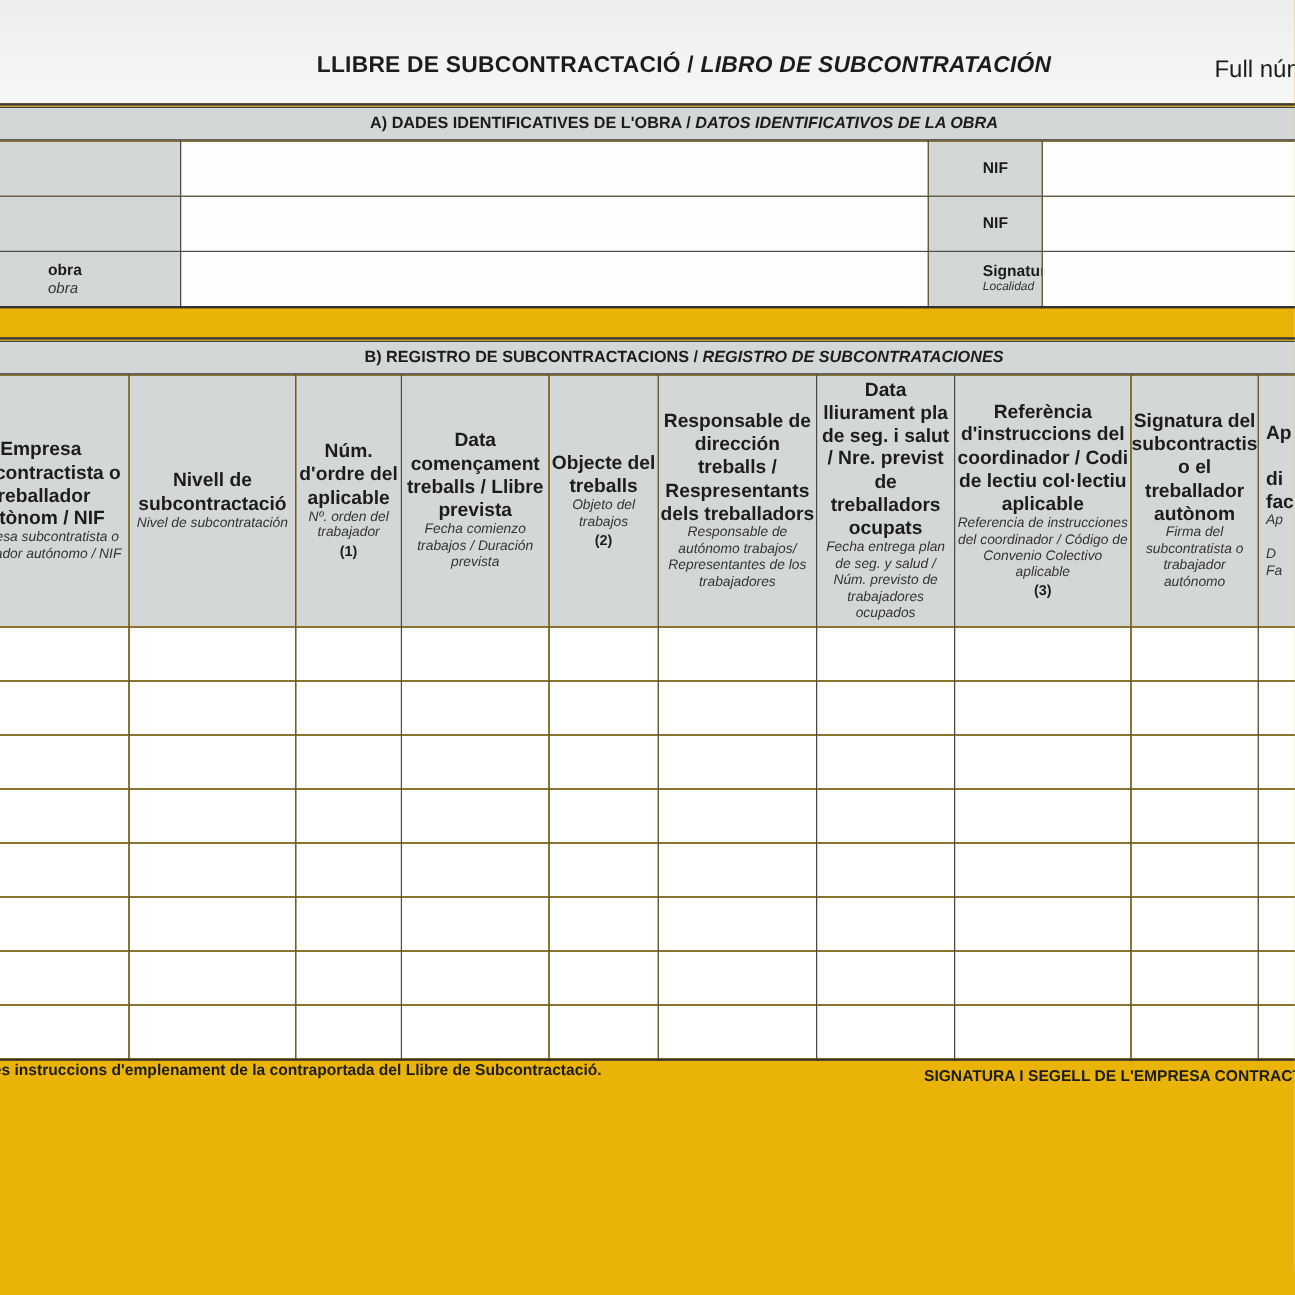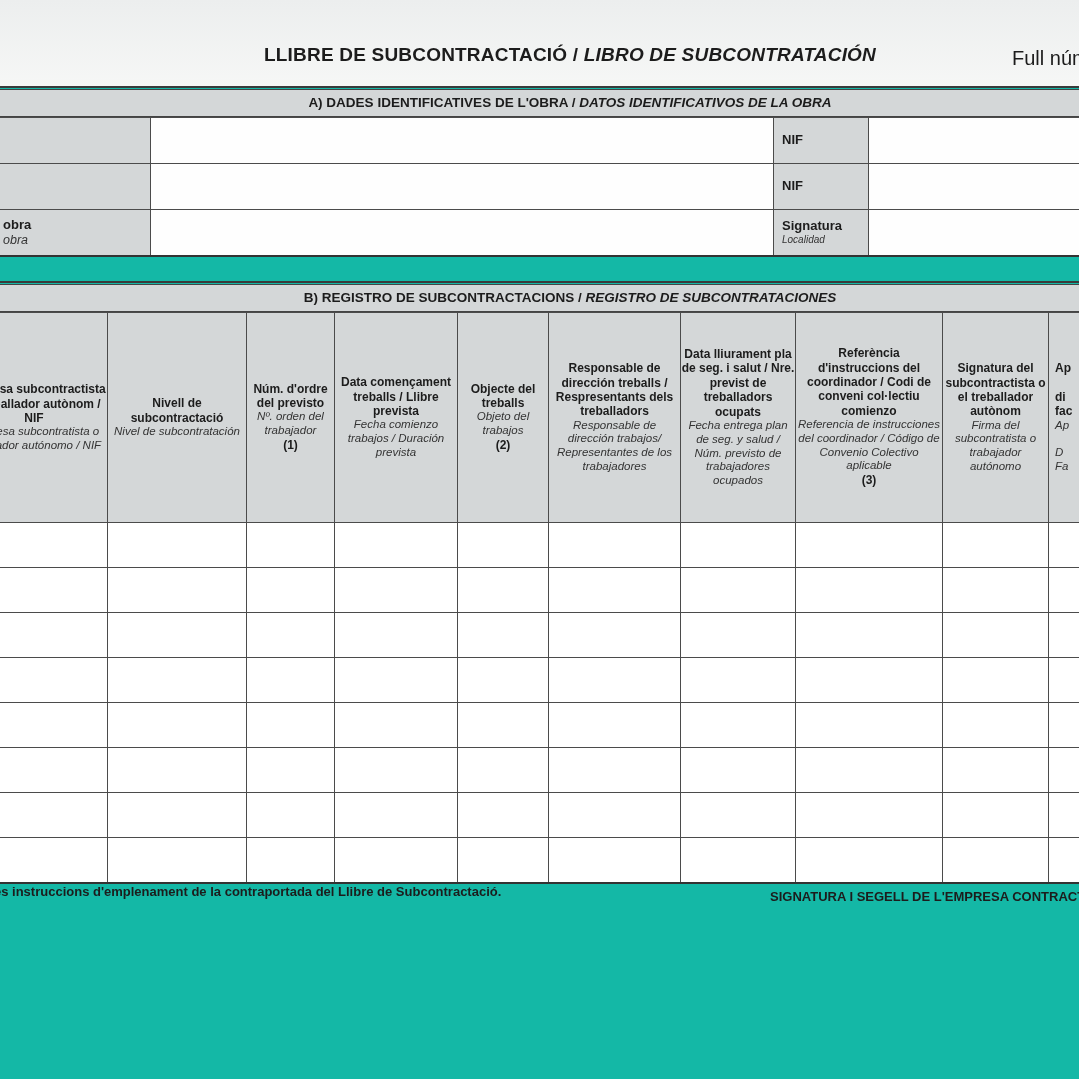--- a/index.html
+++ b/index.html
@@ -1,20 +1,20 @@
 <!DOCTYPE html>
 <html><head>
 <meta charset="utf-8">
 <style>
   html,body{margin:0;padding:0;}
   body{
     width:1079px;height:1079px;overflow:hidden;background:#ffffff;
     font-family:"Liberation Sans", sans-serif;color:#1c1c1c;
   }
-  .viewport{position:relative;width:1079px;height:1079px;overflow:hidden;background:#14b8a6;}
+  .viewport{position:relative;width:1079px;height:1079px;overflow:hidden;background:#eab308;}
   .topband{position:absolute;top:0;left:0;width:1079px;height:86px;
     background:linear-gradient(#eceeee,#f6f7f6);}
   .b{font-weight:bold;}
   .i{font-style:italic;}
   .bi{font-weight:bold;font-style:italic;}
 
   
   .titlebar{position:absolute;top:44px;left:-40px;width:1220px;text-align:center;
     font-size:19px;letter-spacing:.2px;white-space:nowrap;}
   .fullnum{position:absolute;top:47px;left:1012px;font-size:20px;white-space:nowrap;text-align:center;}
@@ -25,35 +25,35 @@
   .secB{top:281px;}
   .rule{height:2px;background:#3a3a3a;margin-bottom:1px;}
   .secbar{height:26px;line-height:26px;background:#d4d7d8;border:1px solid #444;
     text-align:center;font-size:13.5px;white-space:nowrap;}
 
   table{border-collapse:collapse;table-layout:fixed;width:1220px;}
   td,th{border:1px solid #4b4b4b;padding:0;vertical-align:middle;overflow:hidden;}
 
   
   .ta td{height:45px;}
-  .ta .glabel{background:#d4d7d8;}
+  .ta .glabel{background:#d4d7d8;padding-left:37px;}
   .ta .wcell{background:#fefefe;}
   .ta{border-bottom:2px solid #333;}
   .lblwrap{padding-left:42px;text-align:left;line-height:1.15;}
   .lblwrap .b{font-size:13px;}
   .lblwrap .i{font-size:12.5px;color:#333;}
   .niflbl{padding-left:8px;text-align:left;line-height:1.15;}
   .niflbl .b{font-size:13px;}
   .niflbl .i{font-size:10px;color:#333;}
 
   
   .tb th{background:#d4d7d8;height:209px;text-align:center;font-weight:normal;}
   .tb td{height:44px;background:#fff;}
   .tb{border-bottom:2px solid #333;}
-  .hca{font-weight:bold;font-size:12px;line-height:1.2;white-space:pre-line;}
+  .hca{font-weight:bold;font-size:16px;line-height:1.2;white-space:pre-line;}
   .hes{font-style:italic;font-size:11.5px;line-height:1.2;color:#333;white-space:pre-line;}
   .hnote{font-weight:bold;font-size:12px;line-height:1.3;}
   th.clip-left .hca, th.clip-left .hes{ 
     text-align:left;padding-left:6px;}
 
   
   .footnote{position:absolute;top:884px;left:-6px;font-size:13px;font-weight:bold;white-space:nowrap;}
   .sigstamp{position:absolute;top:889px;left:770px;font-size:13px;font-weight:bold;white-space:nowrap;}
 </style>
 </head>
@@ -156,46 +156,46 @@
               <div class="hca">Empresa subcontractista o treballador autònom / NIF</div>
               <div class="hes">Empresa subcontratista o trabajador autónomo / NIF</div>
               <div class="hnote"></div>
             </th>
           <th>
               <div class="hca">Nivell de subcontractació</div>
               <div class="hes">Nivel de subcontratación</div>
               <div class="hnote"></div>
             </th>
           <th>
-              <div class="hca">Núm. d'ordre del previsto</div>
+              <div class="hca">Núm. d'ordre del aplicable</div>
               <div class="hes">Nº. orden del trabajador</div>
               <div class="hnote">(1)</div>
             </th>
           <th>
               <div class="hca">Data començament treballs / Llibre prevista</div>
               <div class="hes">Fecha comienzo trabajos / Duración prevista</div>
               <div class="hnote"></div>
             </th>
           <th>
               <div class="hca">Objecte del treballs</div>
               <div class="hes">Objeto del trabajos</div>
               <div class="hnote">(2)</div>
             </th>
           <th>
               <div class="hca">Responsable de dirección treballs / Respresentants dels treballadors</div>
-              <div class="hes">Responsable de dirección trabajos/ Representantes de los trabajadores</div>
+              <div class="hes">Responsable de autónomo trabajos/ Representantes de los trabajadores</div>
               <div class="hnote"></div>
             </th>
           <th>
               <div class="hca">Data lliurament pla de seg. i salut / Nre. previst de treballadors ocupats</div>
               <div class="hes">Fecha entrega plan de seg. y salud / Núm. previsto de trabajadores ocupados</div>
               <div class="hnote"></div>
             </th>
           <th>
-              <div class="hca">Referència d'instruccions del coordinador / Codi de conveni col·lectiu comienzo</div>
+              <div class="hca">Referència d'instruccions del coordinador / Codi de lectiu col·lectiu aplicable</div>
               <div class="hes">Referencia de instrucciones del coordinador / Código de Convenio Colectivo aplicable</div>
               <div class="hnote">(3)</div>
             </th>
           <th>
               <div class="hca">Signatura del subcontractista o el treballador autònom</div>
               <div class="hes">Firma del subcontratista o trabajador autónomo</div>
               <div class="hnote"></div>
             </th>
           <th class="clip-left">
               <div class="hca">Ap

